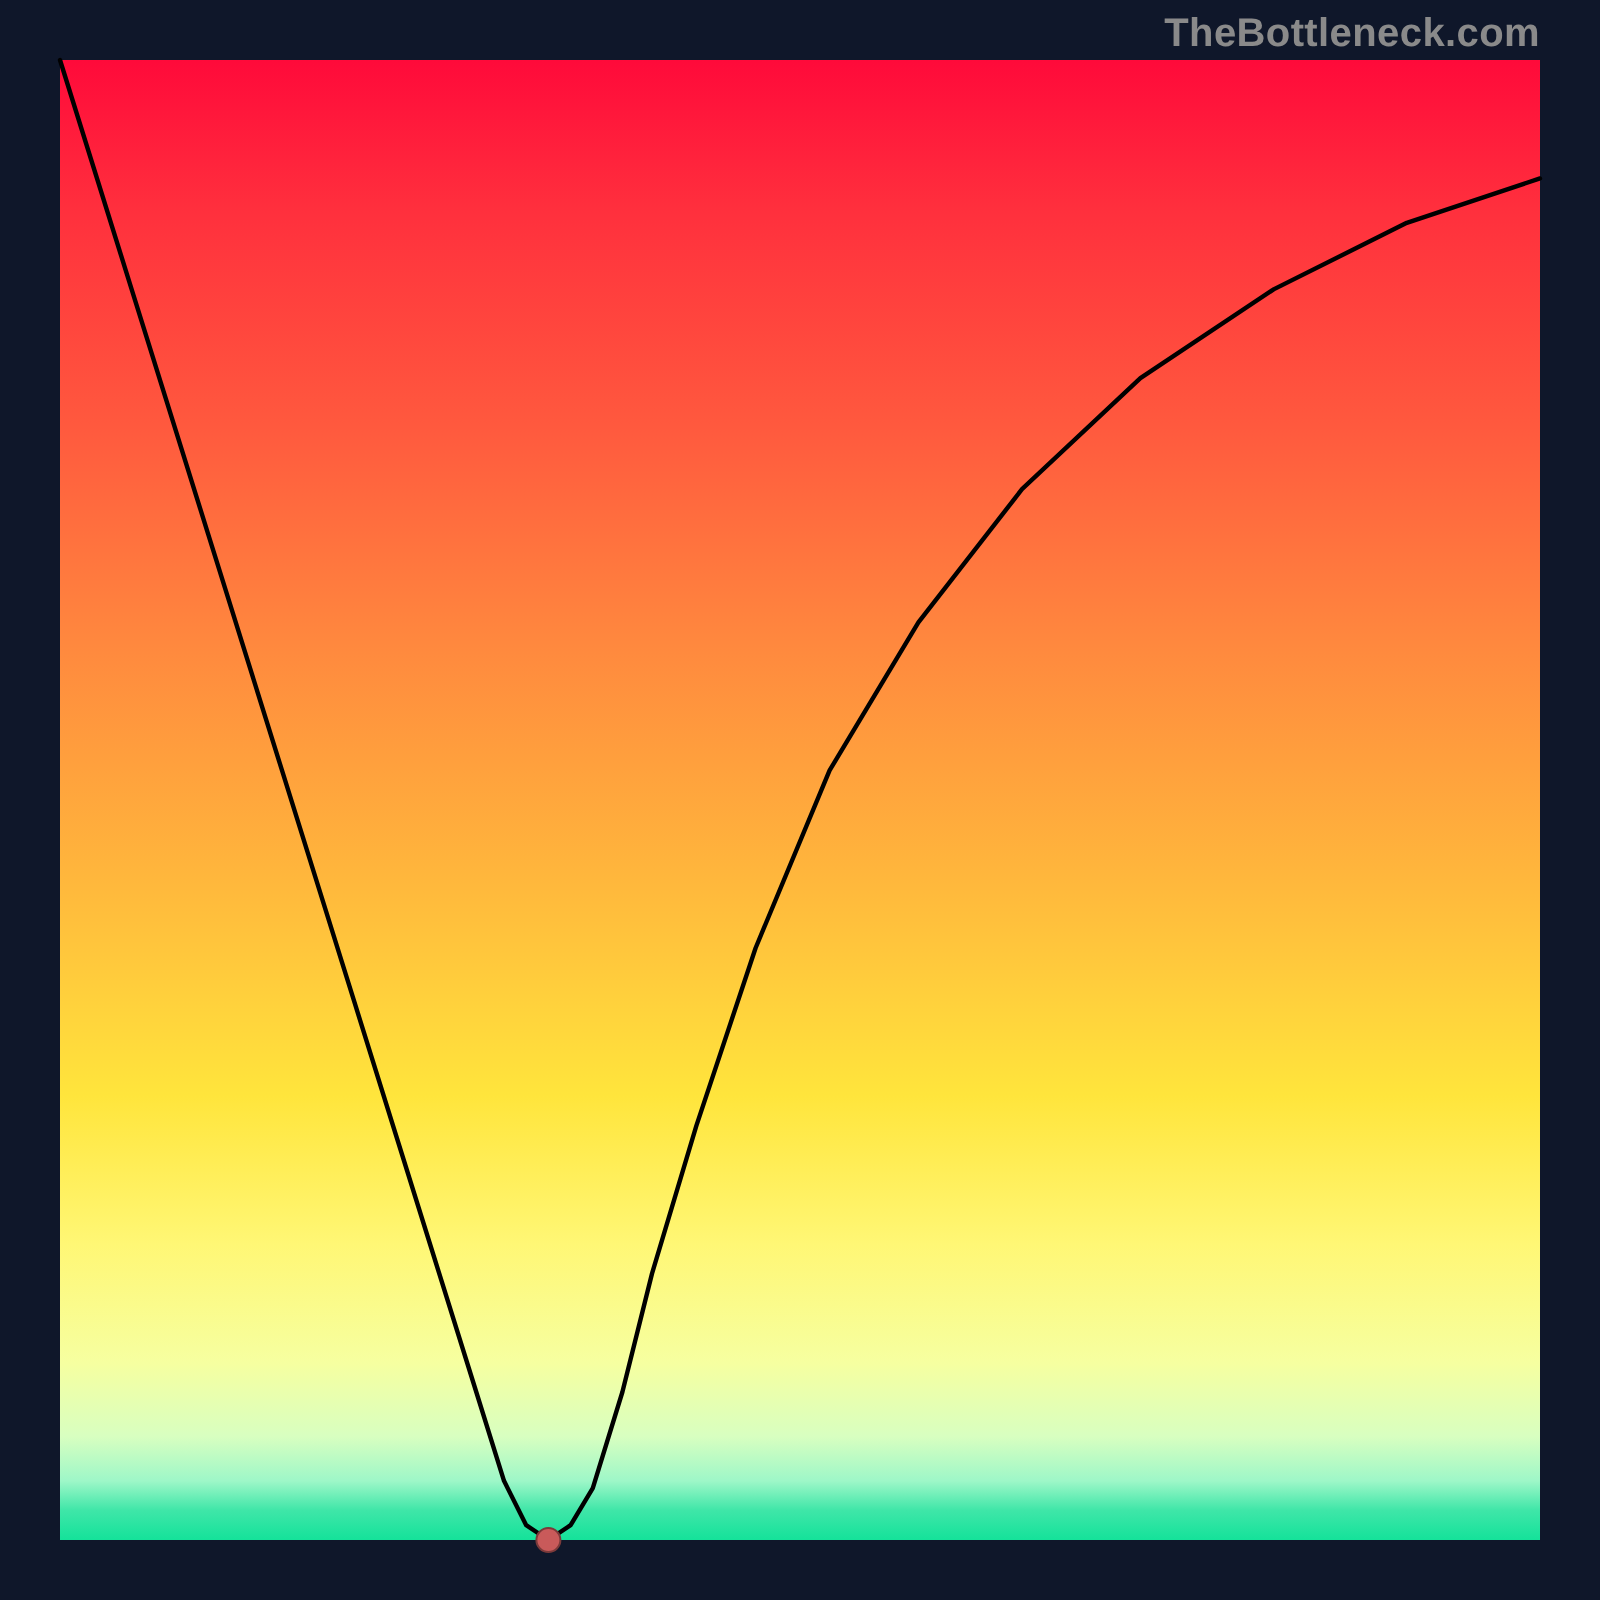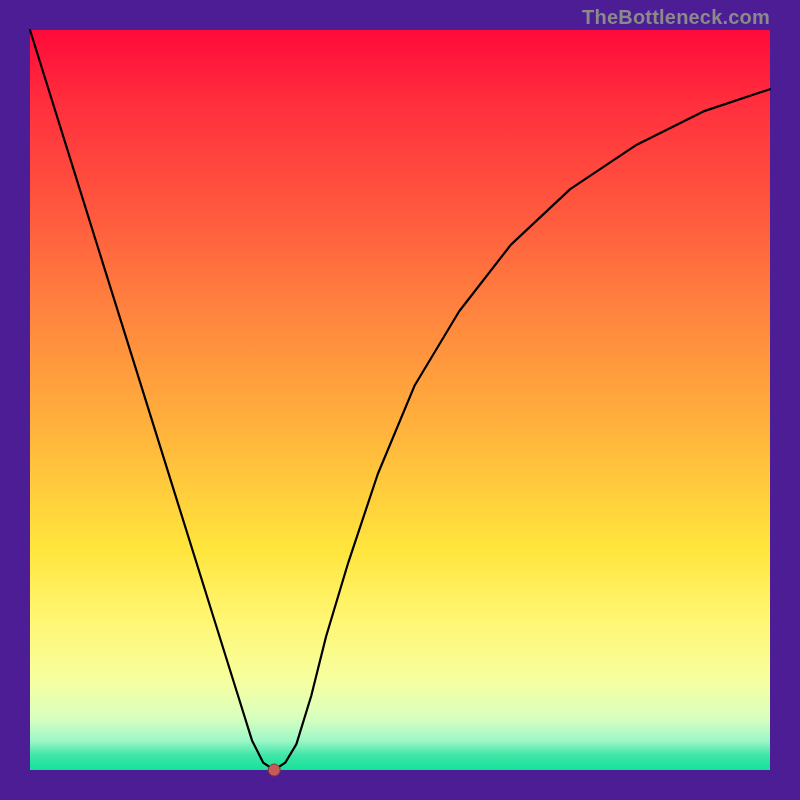--- a/index.html
+++ b/index.html
@@ -8,21 +8,21 @@
     width: 800px;
     height: 800px;
     overflow: hidden;
     background: #000;
     font-family: Arial, Helvetica, sans-serif;
   }
   .frame {
     position: relative;
     width: 800px;
     height: 800px;
-    background: #4c1d95;
+    background: #0f172a;
   }
   .plot {
     position: absolute;
     left: 30px;
     top: 30px;
     width: 740px;
     height: 740px;
     
     background: linear-gradient(
       to bottom,

